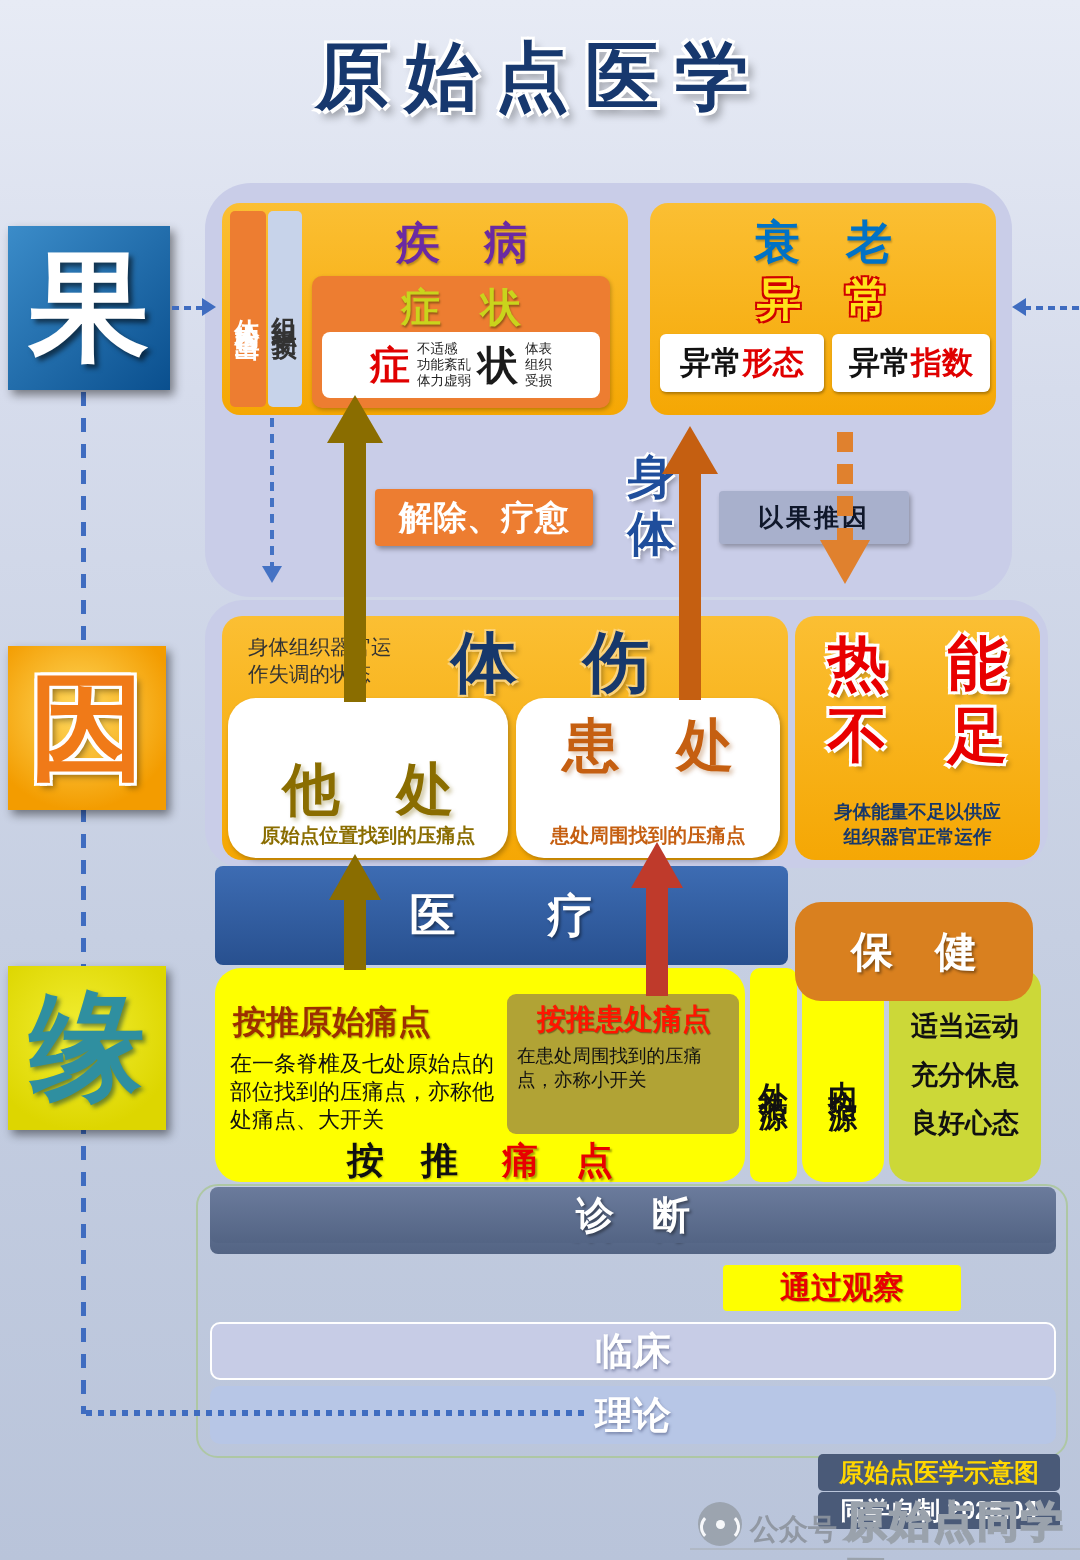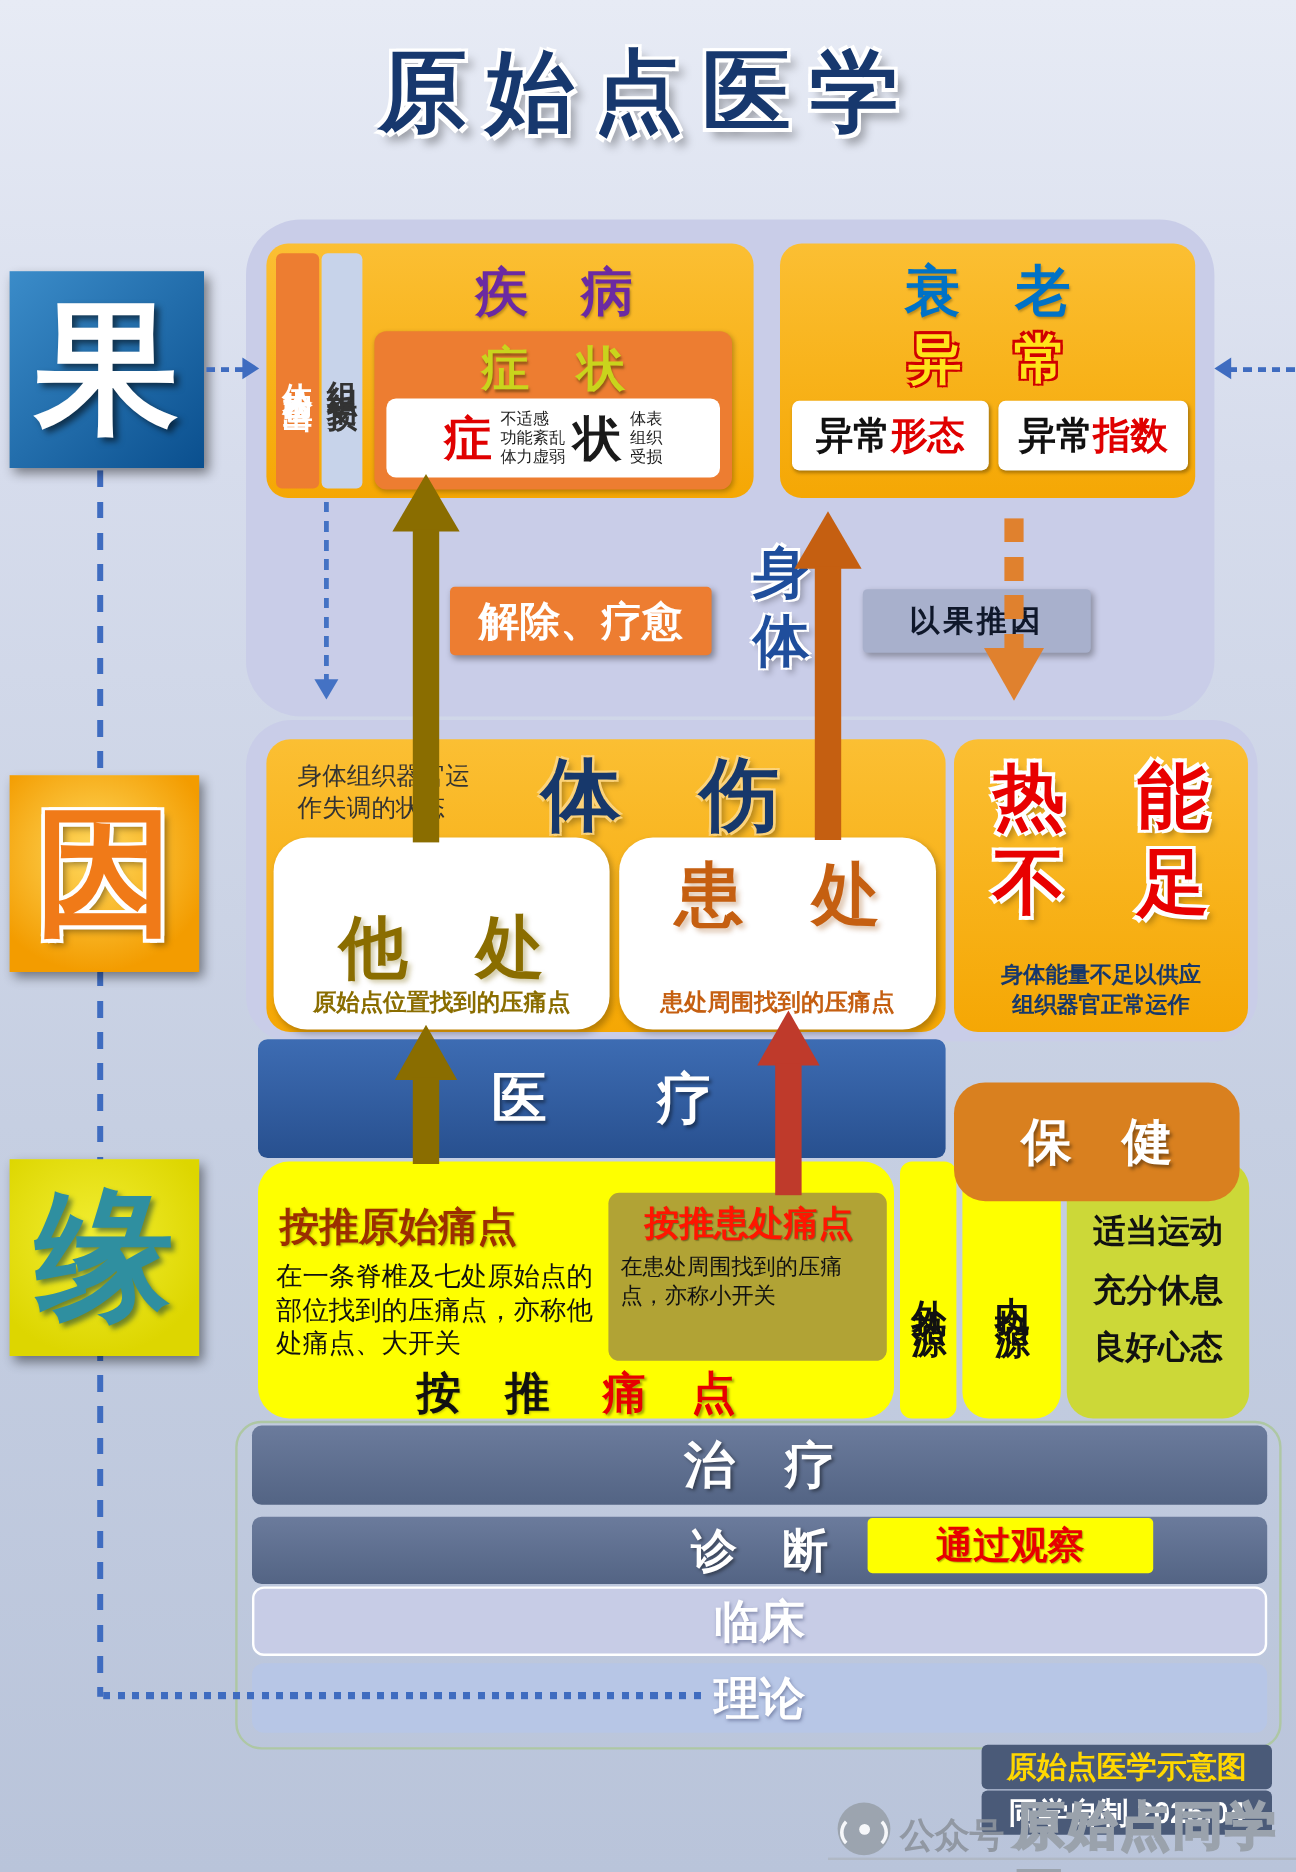--- a/index.html
+++ b/index.html
@@ -142,21 +142,21 @@
     font-size:29px;font-weight:bold;color:#111;writing-mode:vertical-rl;text-orientation:upright;letter-spacing:10px;}
   .int-heat{left:802px;top:968px;width:82px;height:214px;background:#feff00;border-radius:22px;z-index:3;
     font-size:29px;font-weight:bold;color:#111;writing-mode:vertical-rl;text-orientation:upright;letter-spacing:12px;}
   .lifestyle-box{left:889px;top:968px;width:152px;height:214px;background:#ccd838;border-radius:22px;z-index:3;
     font-size:27px;font-weight:bold;color:#111;line-height:1.8;text-align:center;}
 
   
   .bottom-outline{left:196px;top:1184px;width:868px;height:270px;border:2px solid #aec7a4;border-radius:22px;z-index:1;}
   .treat-band{left:210px;top:1188px;width:846px;height:66px;background:linear-gradient(180deg,#6b7b9c,#536484);border-radius:8px;z-index:2;
     color:#fff;font-size:42px;font-weight:bold;text-shadow:2px 2px 3px rgba(0,0,0,.4);}
-  .diag-band{left:210px;top:1264px;width:846px;height:56px;background:linear-gradient(180deg,#6b7b9c,#536484);border-radius:8px;z-index:2;
+  .diag-band{left:210px;top:1187px;width:846px;height:56px;background:linear-gradient(180deg,#6b7b9c,#536484);border-radius:8px;z-index:2;
     color:#fff;font-size:38px;font-weight:bold;text-shadow:2px 2px 3px rgba(0,0,0,.4);}
   .observe-box{left:723px;top:1265px;width:238px;height:46px;background:#feff00;border-radius:4px;z-index:3;
     color:#e80000;font-size:31px;font-weight:bold;text-shadow:1px 1px 1px rgba(0,0,0,.3);}
   .clinical-band{left:210px;top:1322px;width:846px;height:58px;background:#c7cce6;border:2px solid #fff;border-radius:10px;z-index:2;
     color:#fff;font-size:38px;font-weight:bold;text-shadow:1px 2px 3px rgba(80,90,130,.6);box-sizing:border-box;}
   .theory-band{left:210px;top:1386px;width:846px;height:58px;background:#b7c6e6;border-radius:10px;z-index:2;
     color:#fff;font-size:38px;font-weight:bold;text-shadow:1px 2px 3px rgba(80,90,130,.6);}
 
   
   .badge1{left:818px;top:1454px;width:242px;height:37px;background:#4a5a78;border-radius:5px;z-index:4;

